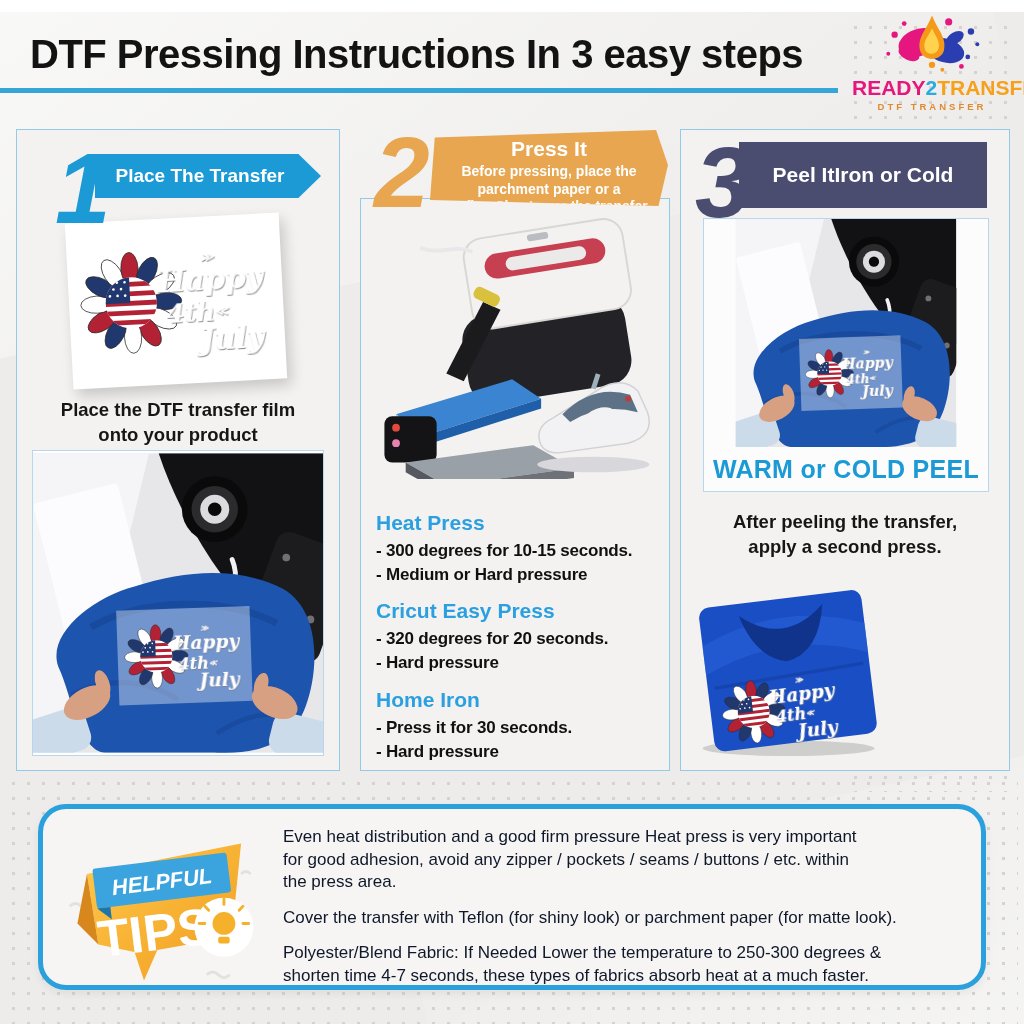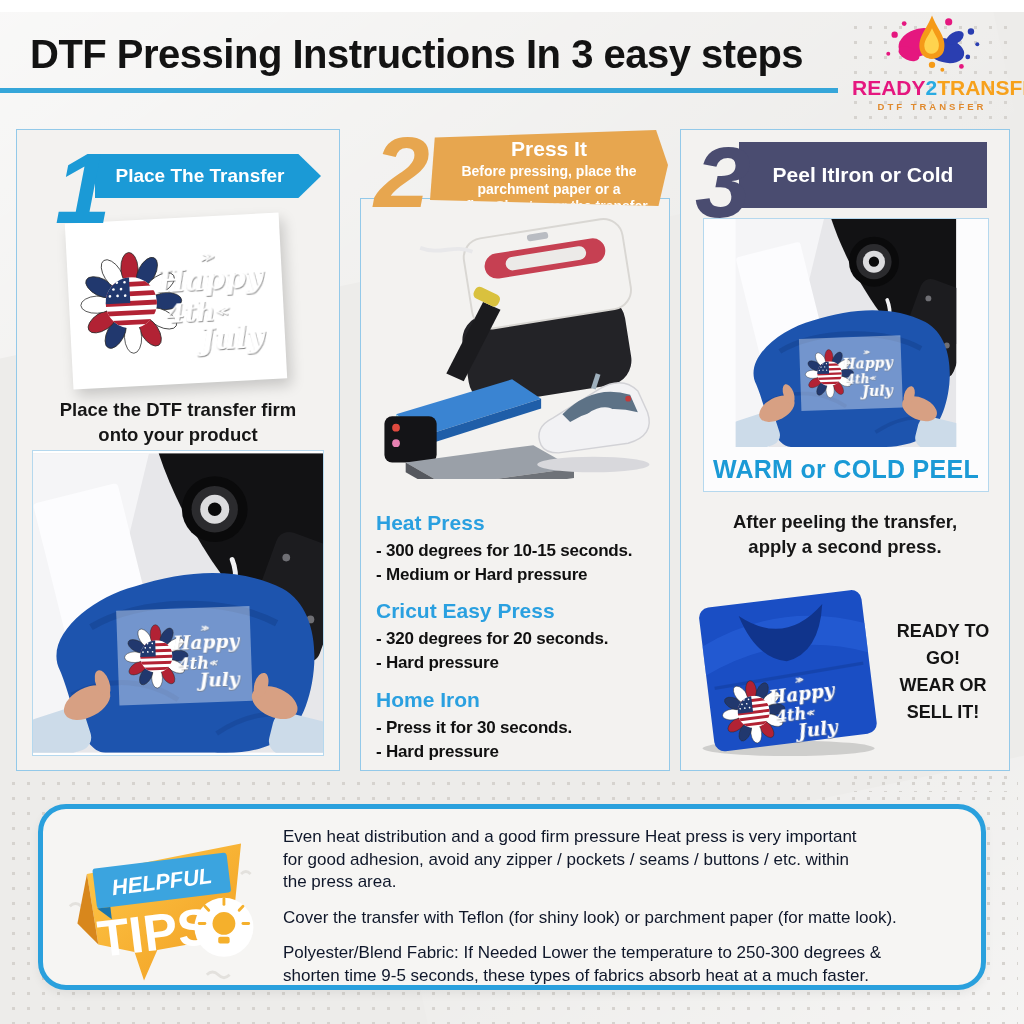--- a/index.html
+++ b/index.html
@@ -268,21 +268,21 @@
 
   <div class="panel" id="panel1">
     <div class="num" id="num1">1</div>
     <div id="banner1">Place The Transfer</div>
     <div id="film">
       <svg width="200" height="122" viewBox="0 0 210 125">
           <use href="#sunflower"></use>
         </svg>
     </div>
     <div class="caption" id="caption1">
-      <div>Place the DTF transfer firm</div>
+      <div>Place the DTF transfer film</div>
       <div>onto your product</div>
     </div>
     <div class="photo-frame" id="photo1">
       <svg viewBox="0 0 300 310">
           <use href="#press-photo"></use>
         </svg>
     </div>
   </div>
 
   <div class="panel" id="panel2">
@@ -317,25 +317,20 @@
       <div id="peel-label">WARM or COLD PEEL</div>
     </div>
     <div class="caption" id="caption3">
       <div>After peeling the transfer,</div>
       <div>apply a second press.</div>
     </div>
     <div id="folded-wrap">
       <svg width="198" height="198" viewBox="0 0 230 215">
           <use href="#folded-shirt"></use>
         </svg>
-    </div>
-    <div id="ready-text">
-      <div>READY TO GO!</div>
-      <div>WEAR OR</div>
-      <div>SELL IT!</div>
     </div>
   </div>
 
   <div id="tipsbox">
     <svg id="badge" width="214" height="176" viewBox="0 0 210 185">
       <path d="M6 96 q6 -6 12 0 q6 6 12 0" stroke="#e3e1dd" stroke-width="3" fill="none"></path>
       <path d="M150 168 q6 -6 12 0 q6 6 12 0" stroke="#e3e1dd" stroke-width="3" fill="none"></path>
       <path d="M186 62 q5 -5 10 0" stroke="#e3e1dd" stroke-width="3" fill="none"></path>
       <path d="M24 62 L186 30 L176 128 L98 142 L84 174 L74 144 L36 136 Z" fill="url(#gOr)"></path>
       <path d="M24 62 L36 136 L14 114 Z" fill="#d8871c"></path>
@@ -362,17 +357,17 @@
       <div class="tips-para">
         <div>Even heat distribution and a good firm pressure Heat press is very important</div>
         <div>for good adhesion, avoid any zipper / pockets / seams / buttons / etc. within</div>
         <div>the press area.</div>
       </div>
       <div class="tips-para">
         <div>Cover the transfer with Teflon (for shiny look) or parchment paper (for matte look).</div>
       </div>
       <div class="tips-para">
         <div>Polyester/Blend Fabric: If Needed Lower the temperature to 250-300 degrees &amp;</div>
-        <div>shorten time 9-5 seconds, these types of fabrics absorb heat at a much faster.</div>
+        <div>shorten time 4-7 seconds, these types of fabrics absorb heat at a much faster.</div>
       </div>
     </div>
   </div>
 </div>
 
 </body></html>

